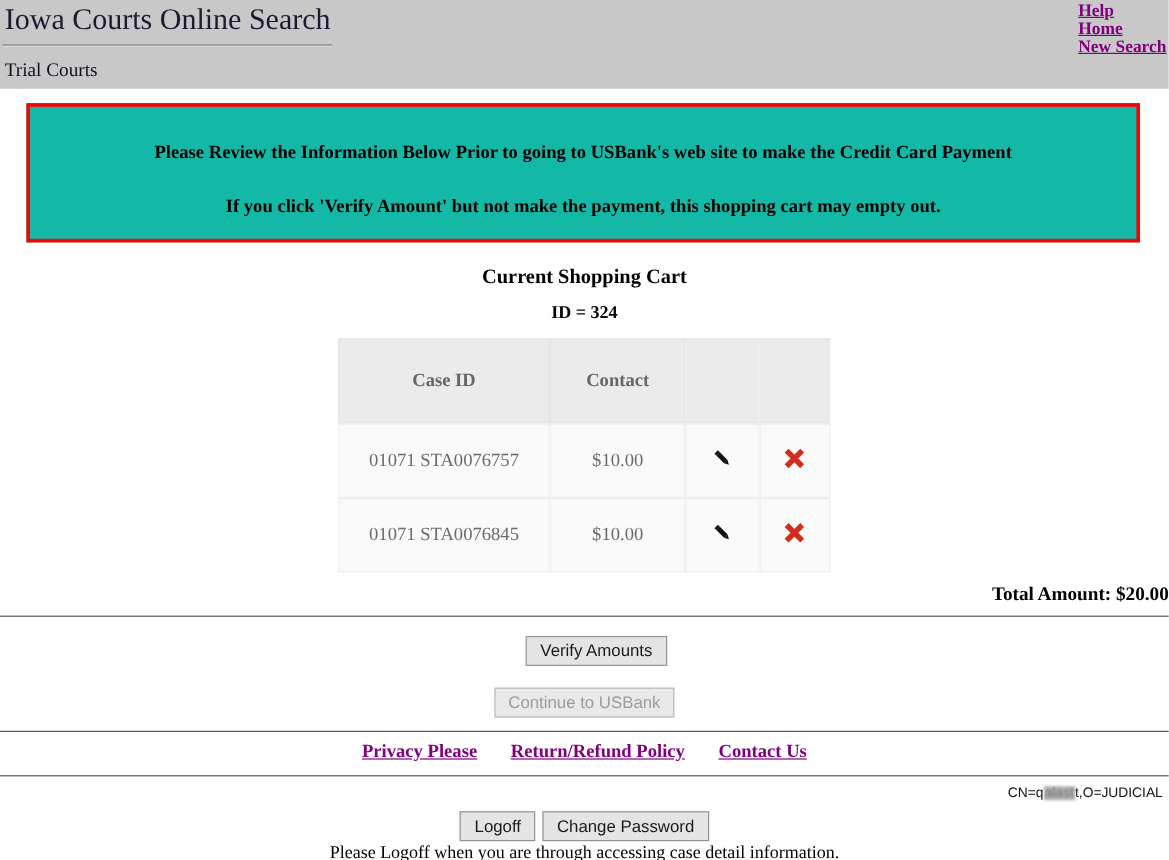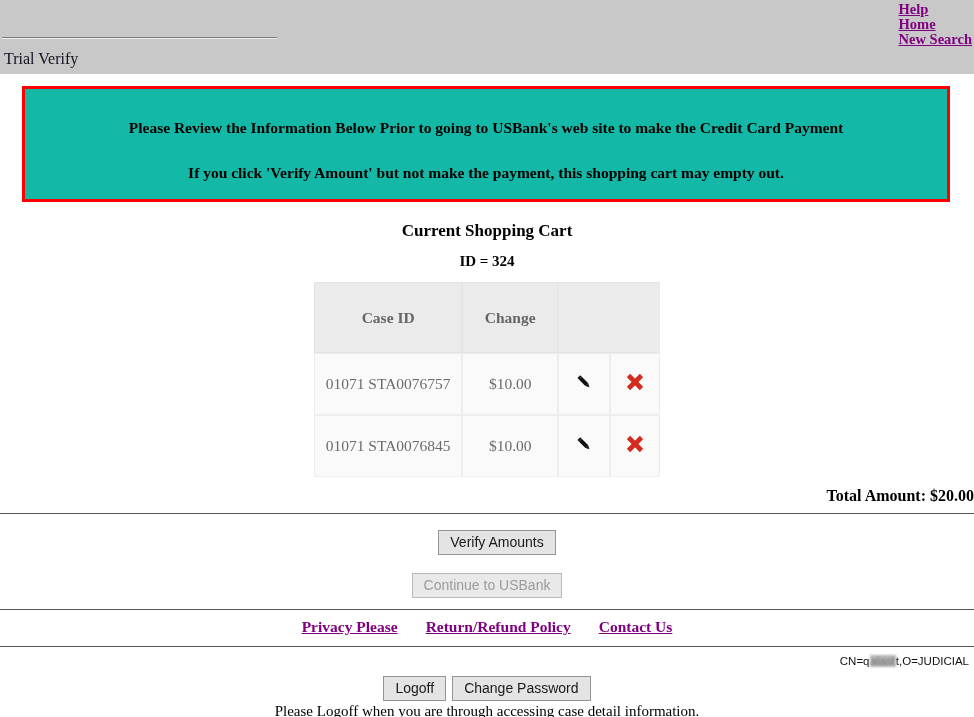--- a/index.html
+++ b/index.html
@@ -113,25 +113,24 @@
     font-weight: bold;
     font-size: 15px;
     color: #000;
   }
 
   
   #cart-table {
     position: absolute;
     left: 282px;
     top: 282px;
-    width: 346px;
+    width: 410px;
     border-collapse: separate;
     border-spacing: 0;
     font-family: "Liberation Serif", "DejaVu Serif", serif;
-    margin-left: 32px;
   }
   #cart-table th {
     background: #ebebeb;
     border: 1px solid #e3e3e3;
     color: #666666;
     font-weight: bold;
     font-size: 15.5px;
     height: 69px;
     text-align: center;
     padding: 0 4px;
@@ -268,43 +267,44 @@
     width: 974px;
     text-align: center;
     font-size: 15px;
     color: #000;
   }
 </style>
 </head>
 <body>
 
 <div id="header-band">
+  <div id="site-title">Iowa Courts Online Search</div>
   <div id="title-rule"></div>
-  <div id="sub-title">Trial Verify</div>
+  <div id="sub-title">Trial Courts</div>
 
   <div id="header-links">
     <a href="#">Help</a>
     <a href="#">Home</a>
     <a href="#">New Search</a>
   </div>
 </div>
 
 <div id="warning-box">
   <div class="warn-line" id="warn-line-1">Please Review the Information Below Prior to going to USBank's web site to make the Credit Card Payment</div>
   <div class="warn-line" id="warn-line-2">If you click 'Verify Amount' but not make the payment, this shopping cart may empty out.</div>
 </div>
 
 <div id="cart-heading">Current Shopping Cart</div>
 <div id="cart-id">ID = 324</div>
 
 <table id="cart-table">
   <thead>
     <tr>
       <th class="col-case">Case ID</th>
-      <th class="col-amount">Change</th>
+      <th class="col-amount">Contact</th>
       <th class="col-edit blank-head"></th>
       <th class="col-del blank-head"></th>
     </tr>
   </thead>
   <tbody>
     <tr>
       <td>01071 STA0076757</td>
       <td>$10.00</td>
       <td>
         <span class="icon-btn">

